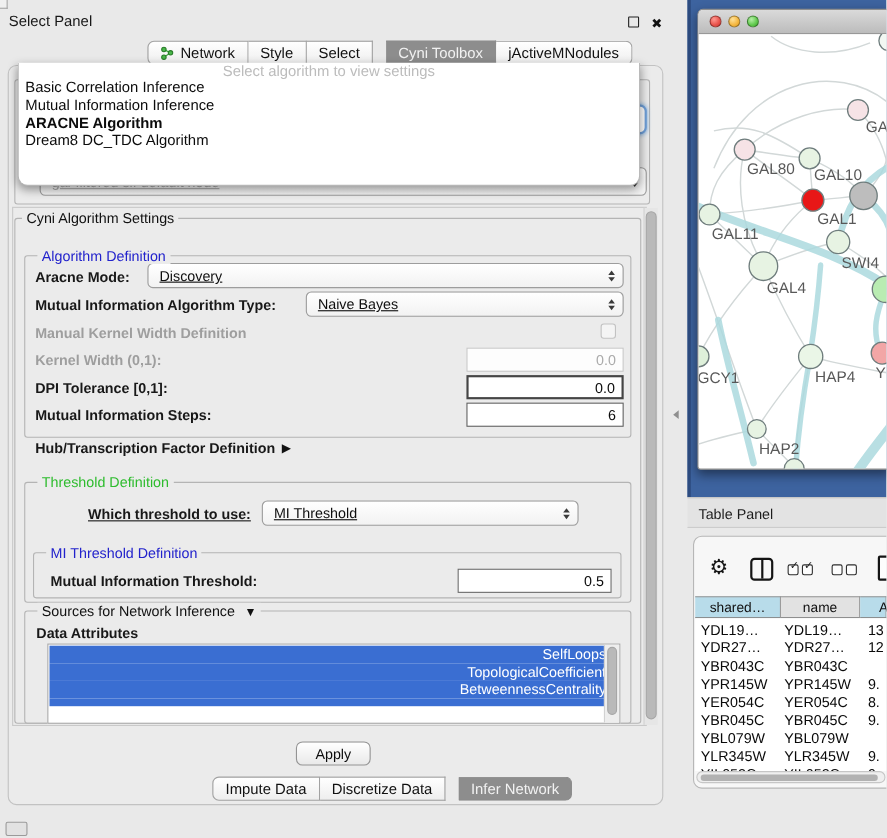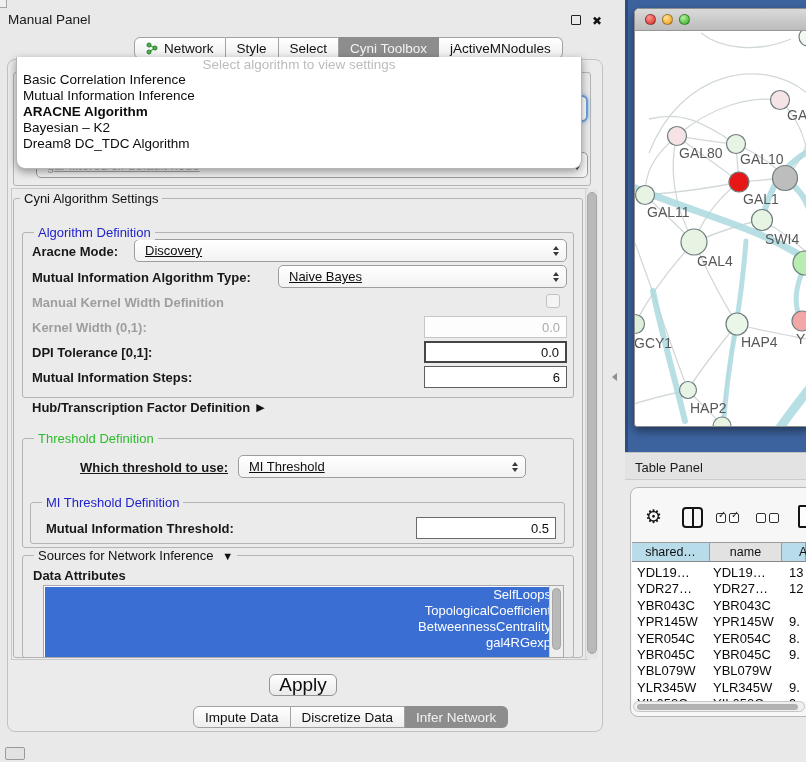--- a/index.html
+++ b/index.html
@@ -9,21 +9,21 @@
   .abs { position:absolute; }
   
   .titlebar-text { font-size:13.5px; color:#181818; }
   .float-icon { width:10px; height:10px; border:1.6px solid #222; border-radius:1px; }
   .close-icon { font-size:12px; font-weight:bold; color:#111; line-height:12px; }
   .panel-body { background:#ebebeb; border:1px solid #c2c2c2; border-radius:8px; }
   .tab { height:22px; background:linear-gradient(#ffffff,#eeeeee); border:1px solid #a2a2a2; border-left:none;
          font-size:13.5px; display:flex; align-items:center; justify-content:center; padding:0 11px; color:#111; }
   .tab.first { border-left:1px solid #a2a2a2; border-radius:6px 0 0 6px;margin-left:48px; }
   .tab.last  { border-radius:0 6px 6px 0; }
-  .tab.sel   { background:#8d8d8d; color:#f2f2f2; border-color:#8d8d8d; }
+  .tab.sel   { background:#8d8d8d; color:#f2f2f2; border-color:#8d8d8d;margin-left:12px; }
   .tabrow { display:flex; }
   
   .popup { background:#ffffff; border:1px solid #b5b5b5; border-top:none; border-radius:0 0 9px 9px;
            box-shadow:0 3px 9px rgba(0,0,0,0.38); z-index:40; }
   .popup-head { height:15px; line-height:15px; text-align:center; color:#bcbcbc; font-size:13.5px; }
   .popup-item { height:16px; line-height:16px; font-size:13.5px; padding-left:6px; white-space:nowrap; color:#0c0c0c; }
   .popup-item.bold { font-weight:bold; }
   
   .group { position:absolute; border:1px solid #b4b4b4; border-radius:3px; }
   .group-label { position:absolute; background:#ebebeb; padding:0 4px; font-size:13px; line-height:15px; white-space:nowrap; z-index:2;text-align:right; }
@@ -42,21 +42,21 @@
   .field.dis { border-color:#c6c6c6; color:#ababab; background:#fdfdfd; }
   .field.strong { border:2px solid #454545; }
   .checkbox { position:absolute; width:14px; height:14px; border:1px solid #c2c2c2; border-radius:3px; background:#f4f4f4; }
   .attr-list { position:absolute; background:#ffffff; border:1px solid #a8a8a8; overflow:hidden; }
   .attr-item { height:16px; line-height:16px; font-size:13px; color:#ffffff; background:#3a6ed2; padding-left:8px;
                width:506px; white-space:nowrap; }
   .attr-item.partial { height:7px; }
   .vtrack { position:absolute; background:#e6e6e6; border-left:1px solid #d2d2d2; }
   .vthumb { position:absolute; background:#b9b9b9; border:1px solid #a6a6a6; border-radius:5px; }
   .button { position:absolute; background:linear-gradient(#ffffff,#e9e9e9); border:1px solid #949494; border-radius:6px;
-            font-size:19px; display:flex; align-items:center; justify-content:center; color:#0c0c0c; }
+            font-size:13px; display:flex; align-items:center; justify-content:center; color:#0c0c0c; }
   .expander-tri { font-size:11px; color:#111; margin-left:6px; }
   
   .blue-panel { background:#3d639f; border-left:3px solid #2d4c80; }
   .net-window { background:#ffffff; border:1px solid #8e8e8e; border-radius:5px 5px 3px 3px;
                 box-shadow:0 4px 10px rgba(0,0,0,0.45); overflow:hidden; }
   .net-titlebar { position:absolute; left:0; top:0; right:0; height:22px;
                   background:linear-gradient(#dadada,#bcbcbc); border-bottom:1px solid #989898; }
   .light { position:absolute; width:11px; height:11px; border-radius:50%; border:1px solid rgba(0,0,0,0.35); }
   .table-strip { background:#e3e3e3; border-top:1px solid #c3c3c3; border-bottom:1px solid #cccccc; }
   .table-strip-text { font-size:13px; color:#1c1c1c; }
@@ -82,21 +82,21 @@
 </style>
 </head>
 <body>
 
 <div id="screen">
 
   <div class="abs corner-notch" style="left:0;top:0;width:7px;height:8px;"></div>
 
   <div>
 
-    <div class="abs titlebar-text" style="left:8px;top:12px;">Manual Panel</div>
+    <div class="abs titlebar-text" style="left:8px;top:12px;">Select Panel</div>
     <div class="abs float-icon" style="left:571px;top:15px;"></div>
     <div class="abs close-icon" style="left:592px;top:15px;">✖</div>
 
     <div class="abs tabrow" style="left:86px;top:37px;">
       <div class="tab first">
         <svg width="13" height="13" viewBox="0 0 13 13" style="margin-right:5px;">
           <line x1="3" y1="3" x2="9" y2="6" stroke="#3aa53a" stroke-width="1.2"></line>
           <line x1="3" y1="10" x2="9" y2="6" stroke="#3aa53a" stroke-width="1.2"></line>
           <circle cx="3" cy="3" r="2" fill="#49b849" stroke="#2a7c2a"></circle>
           <circle cx="9" cy="6" r="2" fill="#49b849" stroke="#2a7c2a"></circle>
@@ -134,21 +134,20 @@
           <div class="tri-d"></div>
         </div>
     </div>
 
     <div class="abs popup" style="left:16px;top:57px;width:566px;height:112px;">
       <div class="popup-head">Select algorithm to view settings</div>
       <div>
           <div class="popup-item">Basic Correlation Inference</div>
           <div class="popup-item">Mutual Information Inference</div>
           <div class="popup-item bold">ARACNE Algorithm</div>
-          <div class="popup-item">Bayesian – K2</div>
           <div class="popup-item">Dream8 DC_TDC Algorithm</div>
         </div>
     </div>
 
     <div class="abs" style="left:11px;top:188px;width:577px;height:472px;border:1px solid #c9c9c9;background:#ebebeb;"></div>
 
     <div class="group" style="left:13px;top:198px;width:570px;height:460px;"></div>
     <div class="group-label" style="left:20px;top:191px;">Cyni Algorithm Settings</div>
 
     <div class="group" style="left:22px;top:232px;width:552px;height:166px;"></div>
@@ -210,21 +209,20 @@
     <div class="group-label" style="left:34px;top:548px;">
       <span>Sources for Network Inference</span>
       <span style="font-size:11px;margin-left:5px;">▼</span>
     </div>
     <div class="lbl" style="left:33px;top:568px;">Data Attributes</div>
     <div class="attr-list" style="left:43px;top:585px;width:521px;height:73px;">
       <div style="position:absolute;left:1px;top:1px;text-align:right;">
           <div class="attr-item">SelfLoops</div>
           <div class="attr-item">TopologicalCoefficient</div>
           <div class="attr-item">BetweennessCentrality</div>
-          <div class="attr-item">gal4RGexp</div>
           <div class="attr-item partial"></div>
         </div>
       <div class="vtrack" style="right:0;top:0;bottom:0;width:14px;background:#eeeeee;">
         <div class="vthumb" style="left:2px;top:2px;width:9px;height:62px;"></div>
       </div>
     </div>
 
     <div class="vtrack" style="left:585px;top:189px;width:13px;height:470px;">
       <div class="vthumb" style="left:1px;top:3px;width:10px;height:462px;"></div>
     </div>

